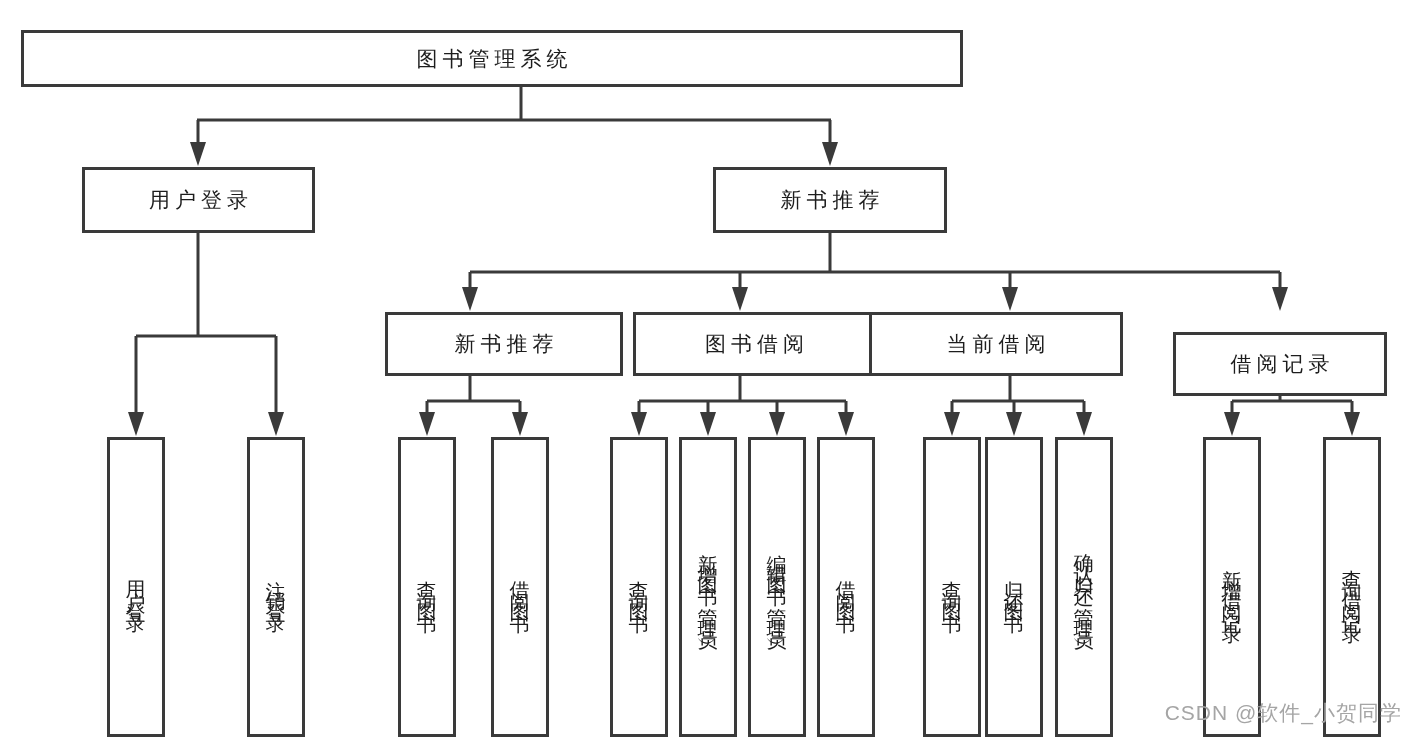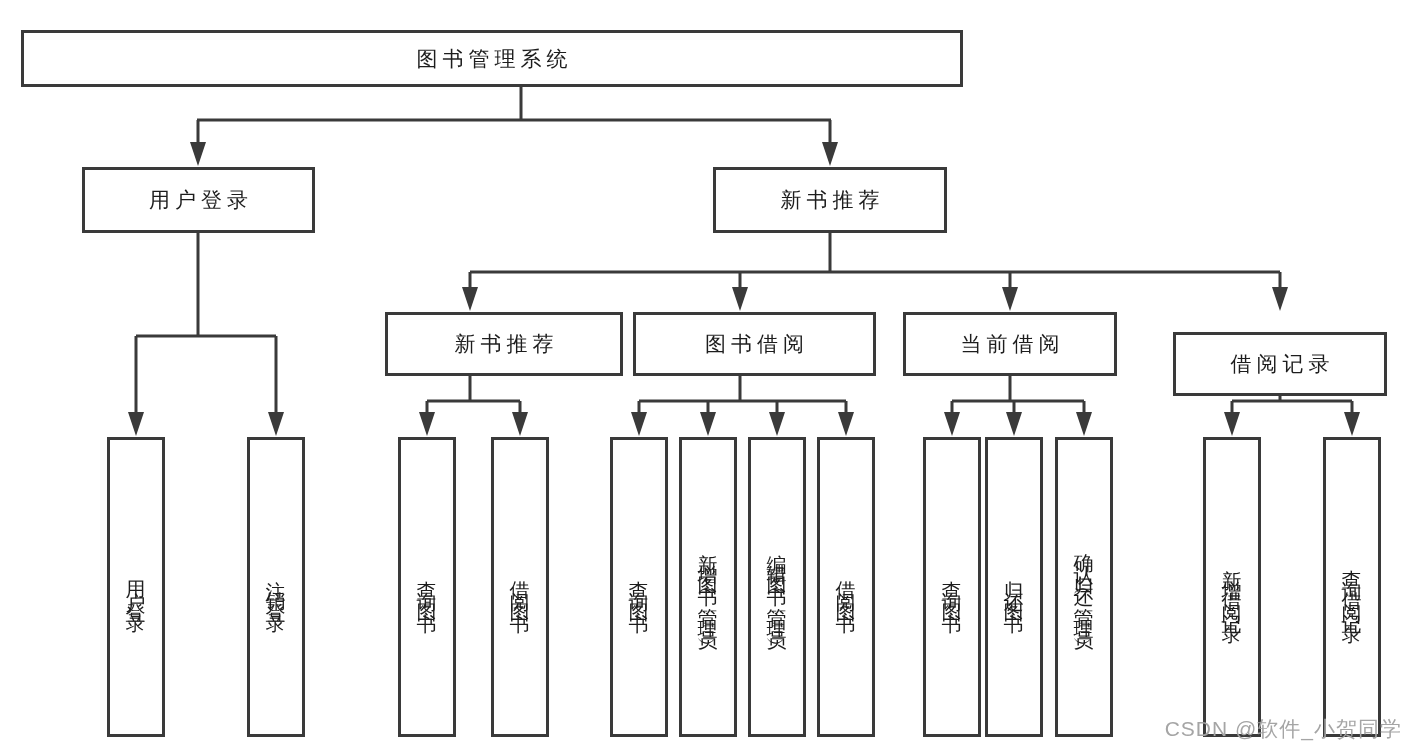--- a/index.html
+++ b/index.html
@@ -63,21 +63,21 @@
     text-orientation: mixed;
     font-size: 20px;
     line-height: 1.1;
     letter-spacing: 11px;
     color: var(--text);
     white-space: nowrap;
   }
   .watermark {
     position: absolute;
     right: 3px;
-    bottom: 4px;
+    bottom: 20px;
     font-size: 21px;
     color: var(--watermark);
     letter-spacing: 1px;
     z-index: 5;
     white-space: nowrap;
   }
 </style>
 </head>
 <body>
 
@@ -114,21 +114,21 @@
   <div class="node" style="left:713px; top:167px; width:234px; height:66px;">
     <span>新书推荐</span>
   </div>
 
   <div class="node" style="left:385px; top:312px; width:238px; height:64px;">
     <span>新书推荐</span>
   </div>
   <div class="node" style="left:633px; top:312px; width:243px; height:64px;">
     <span>图书借阅</span>
   </div>
-  <div class="node" style="left:903px; top:312px; width:214px; height:64px;">
+  <div class="node" style="left:869px; top:312px; width:254px; height:64px;">
     <span>当前借阅</span>
   </div>
   <div class="node" style="left:1173px; top:312px; width:214px; height:64px;margin-top:20px;">
     <span>借阅记录</span>
   </div>
 
   <div class="leaf" style="left:107px;">
     <span class="vtext">用户登录</span>
   </div>
   <div class="leaf" style="left:247px;">

